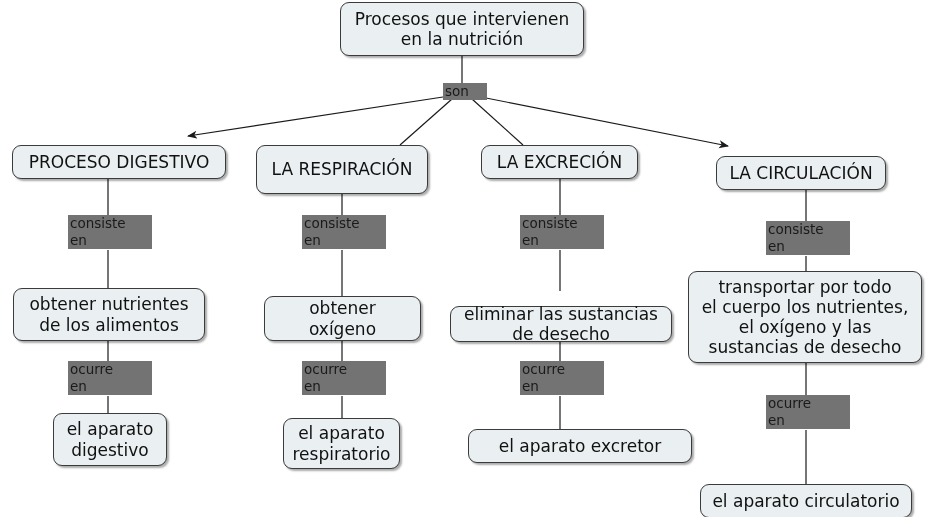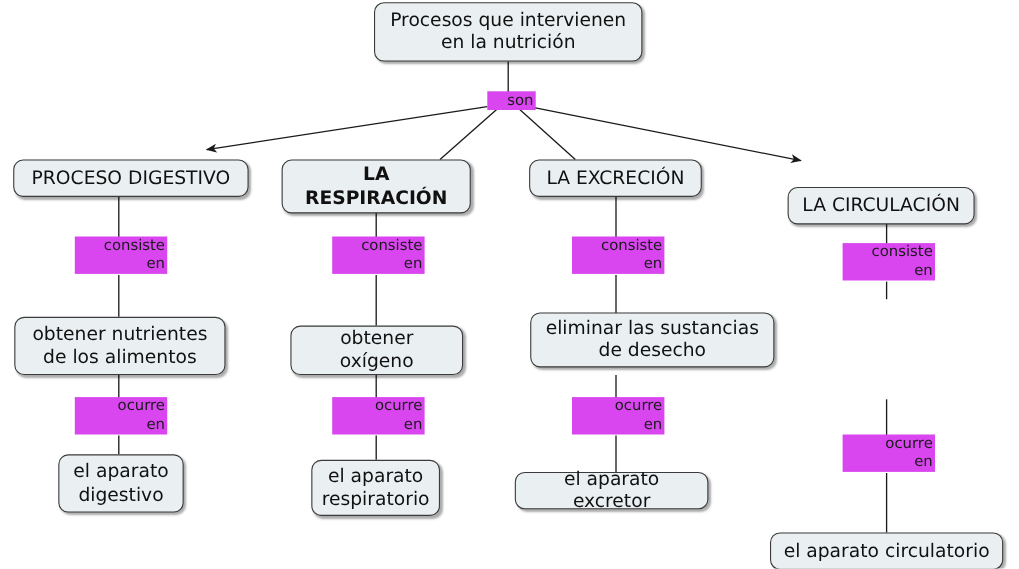--- a/index.html
+++ b/index.html
@@ -40,24 +40,24 @@
     padding: 16px 8px;
   }
   .node-root   { font-size: 17px; }
   .node-l2     { font-size: 17px; }
   .node-l3     { font-size: 17px; }
   .node-l4     { font-size: 17px; }
   .link-label {
     position: absolute;
     font-size: 13.5px;
     color: #1a1a1a;
-    text-align: right;
+    text-align: left;
     line-height: 1.26;
     white-space: pre-line;
-    background: #d946ef;
+    background: #737373;
     padding: 0 2px;
   }
   .link-label-son { font-size: 13.5px; }
 </style>
 </head>
 <body>
 
 <div id="canvas">
 
   <svg id="edges" viewBox="0 0 926 517">
@@ -93,42 +93,46 @@
     <line x1="806" y1="256" x2="806" y2="272" stroke="#1a1a1a" stroke-width="1.2"></line>
     <line x1="806" y1="363" x2="806" y2="396" stroke="#1a1a1a" stroke-width="1.2"></line>
     <line x1="806" y1="430" x2="806" y2="484" stroke="#1a1a1a" stroke-width="1.2"></line>
   </svg>
 
   <div class="node node-root" style="left:340px; top:2px; width:244px; height:54px;">Procesos que intervienen
 en la nutrición</div>
 
   <div class="node node-l2" style="left:2px; top:145px; width:214px; height:33px;margin-left:10px;">PROCESO DIGESTIVO</div>
 
-  <div class="node node-l2" style="left:256px; top:145px; width:172px; height:49px;font-weight:bold;">LA RESPIRACIÓN</div>
+  <div class="node node-l2" style="left:256px; top:145px; width:172px; height:49px;">LA RESPIRACIÓN</div>
 
   <div class="node node-l2" style="left:481px; top:145px; width:157px; height:33px;">LA EXCRECIÓN</div>
 
-  <div class="node node-l2" style="left:716px; top:170px; width:170px; height:33px;">LA CIRCULACIÓN</div>
+  <div class="node node-l2" style="left:716px; top:156px; width:170px; height:33px;">LA CIRCULACIÓN</div>
 
   <div class="node node-l3" style="left:13px; top:288px; width:192px; height:53px;">obtener nutrientes
 de los alimentos</div>
 
   <div class="node node-l3" style="left:264px; top:296px; width:157px; height:45px;">obtener oxígeno</div>
 
-  <div class="node node-l3" style="left:450px; top:284px; width:222px; height:50px;margin-left:32px;">eliminar las sustancias
+  <div class="node node-l3" style="left:450px; top:306px; width:222px; height:36px;">eliminar las sustancias
 de desecho</div>
 
+  <div class="node node-l3" style="left:688px; top:271px; width:234px; height:92px;">transportar por todo
+el cuerpo los nutrientes,
+el oxígeno y las
+sustancias de desecho</div>
 
   <div class="node node-l4" style="left:53px; top:413px; width:114px; height:53px;">el aparato
 digestivo</div>
 
   <div class="node node-l4" style="left:283px; top:418px; width:117px; height:51px;">el aparato
 respiratorio</div>
 
-  <div class="node node-l4" style="left:468px; top:429px; width:176px; height:32px;">el aparato excretor</div>
+  <div class="node node-l4" style="left:468px; top:429px; width:224px; height:32px;">el aparato excretor</div>
 
   <div class="node node-l4" style="left:700px; top:484px; width:212px; height:32px;">el aparato circulatorio</div>
 
   <div class="link-label link-label-son" style="left:443px; top:83px; width:40px;">son</div>
 
   <div class="link-label" style="left:68px; top:215px; width:80px;">consiste
 en</div>
 
   <div class="link-label" style="left:302px; top:215px; width:80px;">consiste
 en</div>

